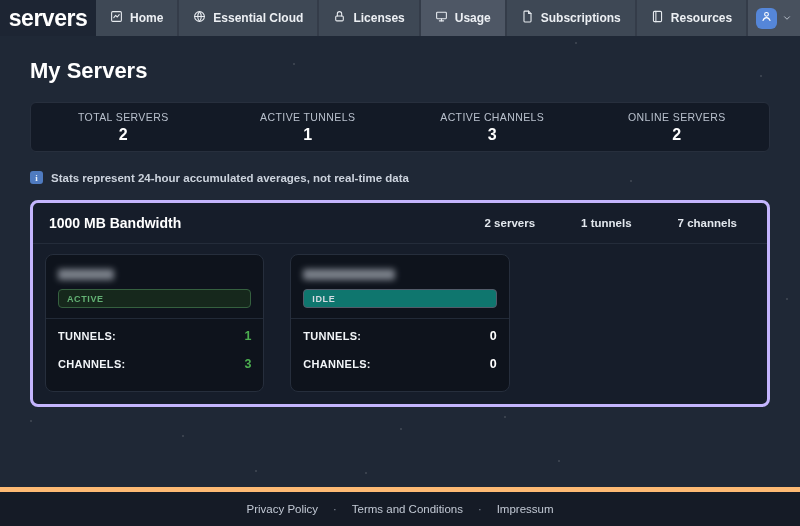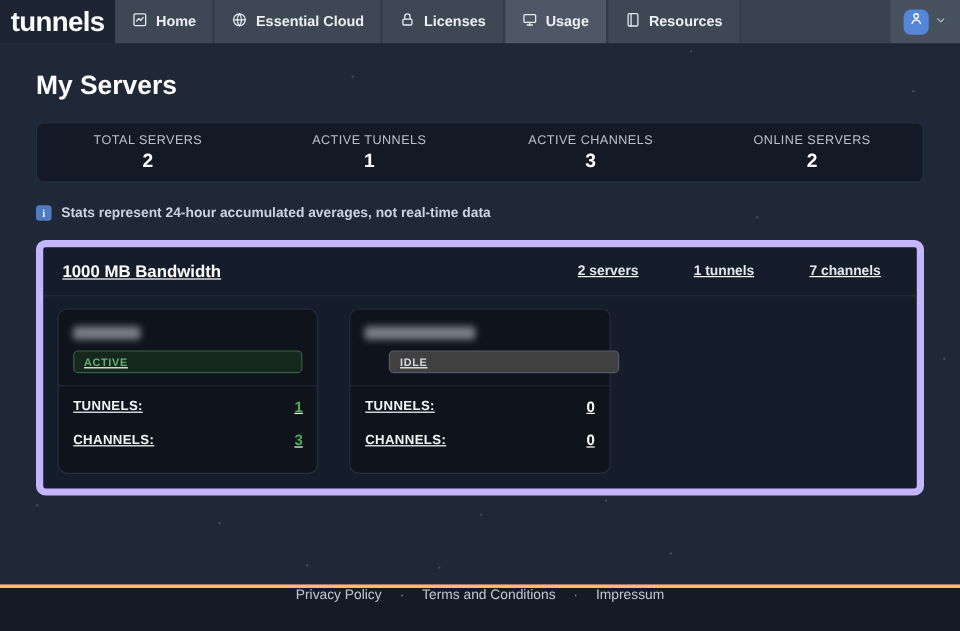--- a/index.html
+++ b/index.html
@@ -50,48 +50,48 @@
   .stat-label{ font-size:10.5px; font-weight:normal; letter-spacing:.4px; color:#b9c1cd; }
   .stat-value{ font-size:16px; font-weight:bold; color:#fff; margin-top:3px; }
   .notice{ display:flex; align-items:center; gap:8px; margin:19px 0 16px; }
   .info-icon{
     width:13px; height:13px; border-radius:3px; background:#4f7bc0; color:#e9f1fb;
     font-size:9px; font-weight:bold; display:flex; align-items:center; justify-content:center;
     font-family:"Liberation Serif",serif; flex:0 0 auto;
   }
   .notice-text{ font-size:11.5px; font-weight:bold; color:#ccd3dd;text-align:center; }
   
-  .panel{ background:#161d2a; border:6px solid #c4b5fd; border-radius:8px;text-decoration:underline; }
+  .panel{ background:#161d2a; border:3px solid #c4b5fd; border-radius:8px; }
   .panel-header{ display:flex; align-items:center; justify-content:space-between; padding:12px 16px; }
   .panel-title{ font-size:14px; font-weight:bold; color:#fff; }
   .panel-meta{ display:flex; gap:46px; padding-right:14px; }
   .panel-meta span{ font-size:11.5px; font-weight:bold; color:#e3e8ee; }
   .panel-divider{ border-top:1px solid #242c3a; }
   .panel-body{ display:grid; grid-template-columns:1fr 1fr 1fr; gap:26px; padding:10px 12px 12px; }
   .server-card{
     background:#0e131c; border:1px solid #262e3c; border-radius:8px; padding:11px 12px 6px; cursor:pointer;
   }
   .server-name{ height:11px; border-radius:2px; background:#969ca6; opacity:.8; filter:blur(3px); margin:3px 0 9px; }
   .server-name.w1{ width:56px; } .server-name.w2{ width:92px; }
   .status-badge{
     display:block; width:100%; border-radius:4px; padding:4px 8px 3px;
     font-size:9px; font-weight:bold; letter-spacing:.6px;
   }
   .status-badge.active{ background:#16281c; border:1px solid #35603f; color:#63b174; }
-  .status-badge.idle{ background:#404040; border:1px solid #525b69; color:#d4dae2;margin-left:20px; }
+  .status-badge.idle{ background:#0f766e; border:1px solid #525b69; color:#d4dae2; }
   .card-divider{ border-top:1px solid #222a37; margin:10px -12px; }
   .kv-row{ display:flex; align-items:center; justify-content:space-between; margin:10px 0 14px; }
   .kv-label{ font-size:11px; font-weight:bold; letter-spacing:.3px; color:#f2f5f8; }
   .kv-value{ font-size:12.5px; font-weight:bold; color:#fff; }
   .kv-value.green{ color:#4caf50; }
   
   .footer{
     position:absolute; left:0; bottom:0; width:800px; height:39px;
-    background:#151b26; border-top:3px solid #fdba74; z-index:2;
-    display:flex; align-items:flex-start; justify-content:center; gap:15px;
+    background:#151b26; border-top:5px solid #fdba74; z-index:2;
+    display:flex; align-items:center; justify-content:center; gap:15px;
   }
   .footer a{ font-size:11.5px; color:#c2c9d4; text-decoration:none; cursor:pointer; }
   .footer .dot{ color:#8a93a0; font-size:11px; }
 </style>
 </head>
 <body>
 
 <div class="stars">
   <i style="left:575px;top:42px"></i>
     <i style="left:293px;top:63px"></i>
@@ -109,21 +109,21 @@
   <i style="left:400px;top:428px"></i>
     <i style="left:504px;top:416px"></i>
   <i style="left:130px;top:395px"></i>
     <i style="left:558px;top:460px"></i>
   <i style="left:255px;top:470px"></i>
     <i style="left:365px;top:472px"></i>
   <i style="left:477px;top:522px"></i>
 </div>
 
 <div class="navbar">
-  <div class="nav-logo">tunnels</div>
+  <div class="nav-logo">servers</div>
   <div class="nav-tabs">
     <div class="nav-tab">
       <span><svg viewBox="0 0 24 24" width="13" height="13">
             <rect x="3" y="3" width="18" height="18" rx="2"></rect>
             <polyline points="7 14 10.5 10 13.5 13 17 8.5"></polyline>
           </svg></span>
       <span>Home</span>
     </div>
     <div class="nav-tab">
       <span><svg viewBox="0 0 24 24" width="13" height="13">
@@ -141,20 +141,27 @@
           </svg></span>
       <span>Licenses</span>
     </div>
     <div class="nav-tab active">
       <span><svg viewBox="0 0 24 24" width="13" height="13">
             <rect x="3" y="4" width="18" height="12" rx="1.5"></rect>
             <path d="M8 20h8"></path>
             <path d="M12 16v4"></path>
           </svg></span>
       <span>Usage</span>
+    </div>
+    <div class="nav-tab">
+      <span><svg viewBox="0 0 24 24" width="13" height="13">
+            <path d="M14 2H7a1.5 1.5 0 0 0-1.5 1.5v17A1.5 1.5 0 0 0 7 22h10a1.5 1.5 0 0 0 1.5-1.5V6.5z"></path>
+            <path d="M14 2v4.5h4.5"></path>
+          </svg></span>
+      <span>Subscriptions</span>
     </div>
     <div class="nav-tab">
       <span><svg viewBox="0 0 24 24" width="13" height="13">
             <rect x="4.5" y="2.5" width="15" height="19" rx="2"></rect>
             <path d="M9 2.5v19"></path>
           </svg></span>
       <span>Resources</span>
     </div>
   </div>
   <div class="nav-spacer"></div>

